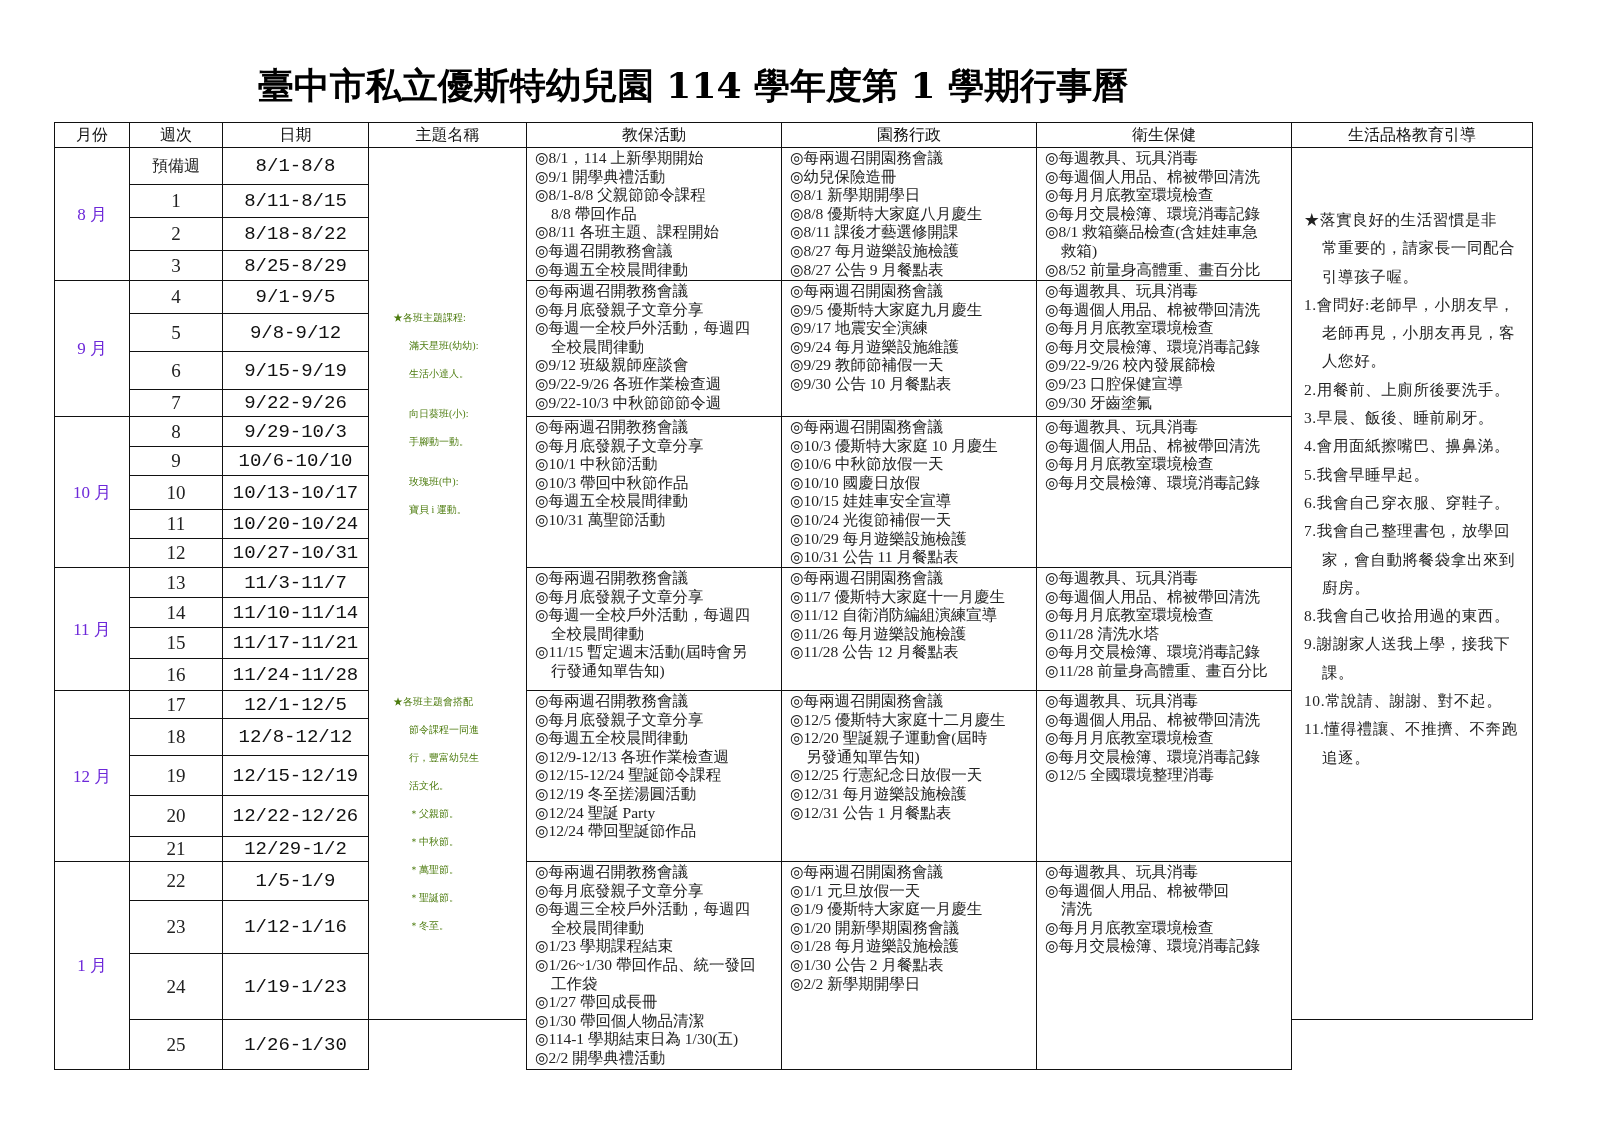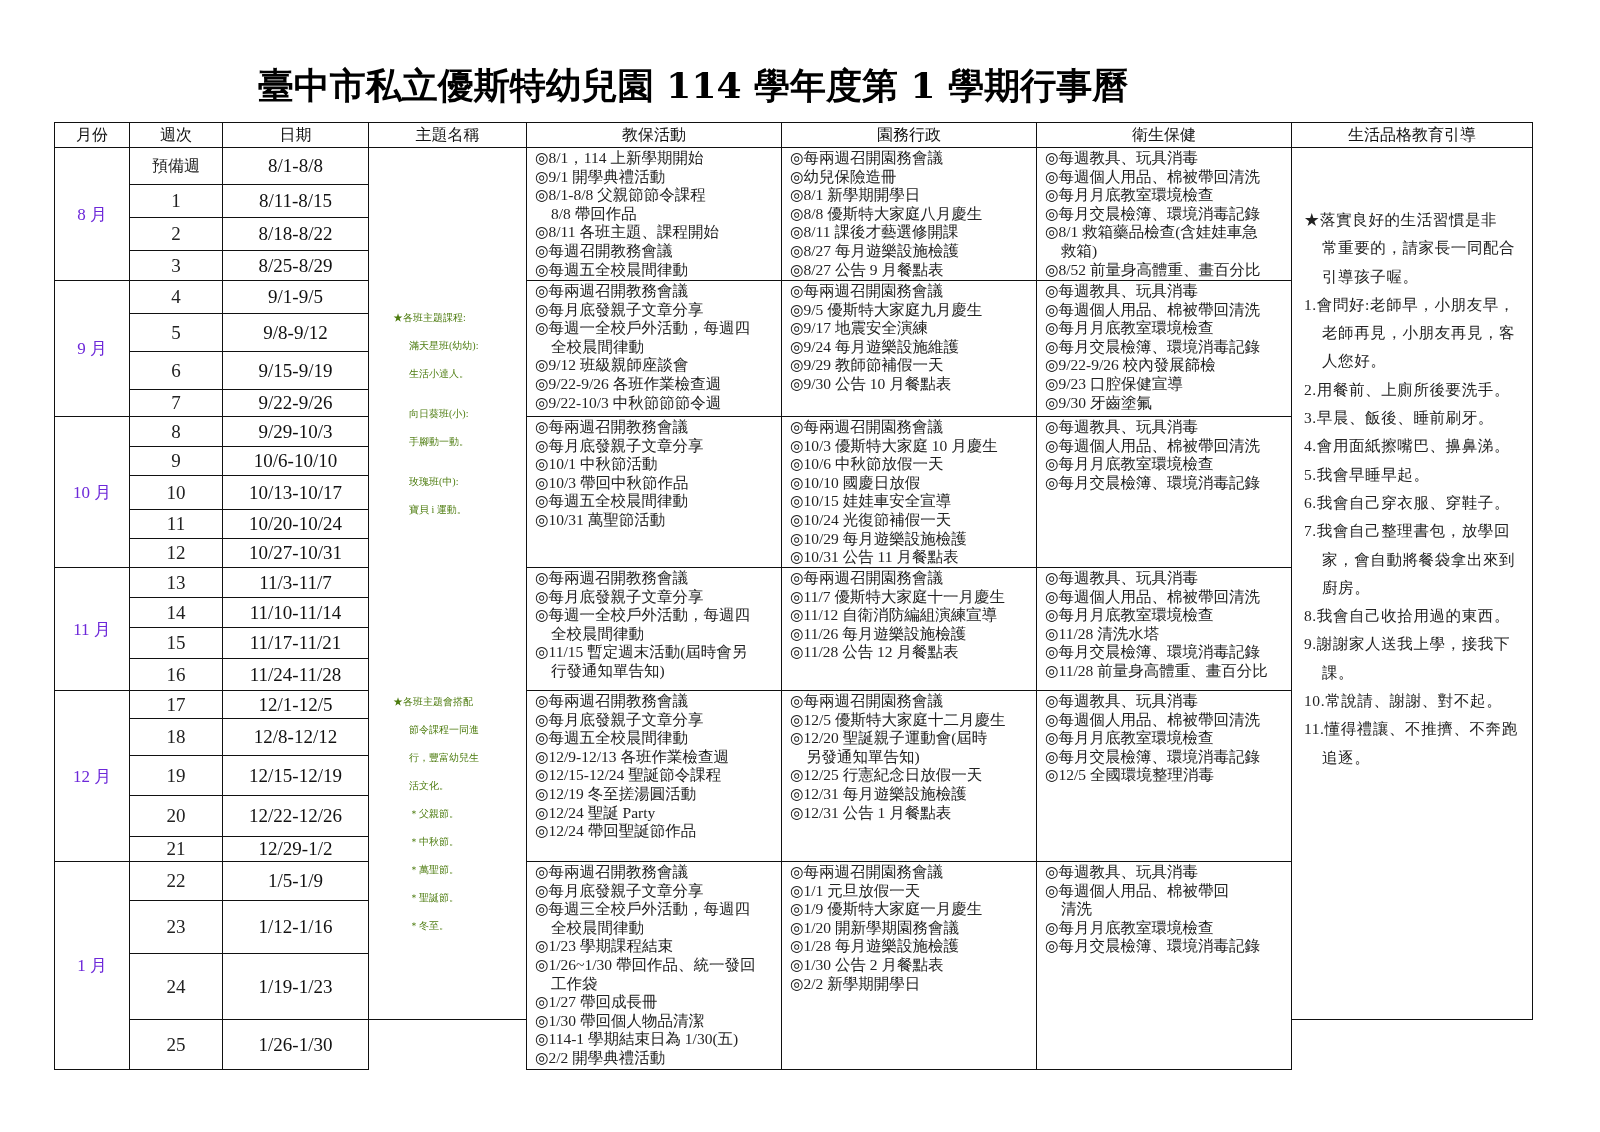--- a/index.html
+++ b/index.html
@@ -19,21 +19,21 @@
   table.cal td, table.cal th {
     border: 1.5px solid #111; padding: 0; vertical-align: middle;
   }
   table.cal th {
     height: 24px; font-size: 16px; font-weight: normal; text-align: center;
     font-family: "DejaVu Sans", "Liberation Sans", sans-serif;
   }
   .c-month { text-align: center; font-size: 17px; color: #6d28d9; }
   .c-week { text-align: center; font-size: 19px; color: #222; }
   .c-week.small { font-size: 16px; font-family: "DejaVu Sans", sans-serif; }
-  .c-date { text-align: center; font-size: 19px; font-family: Liberation Serif, serif; color: #111; }
+  .c-date { text-align: center; font-size: 19px; font-family: Liberation Mono, monospace; color: #111; }
   .c-list { vertical-align: top !important; padding: 1px 0 0 8px !important; }
   .c-list div { font-size: 15.5px; line-height: 18.6px; white-space: nowrap; color: #222; }
   .c-list div.cont { padding-left: 16px; }
   .c-theme { vertical-align: top !important; position: relative; }
   .theme-block { position: absolute; left: 24px; font-size: 10px; line-height: 28px; color: #4d7c0f; }
   .theme-block div { white-space: nowrap; }
   .theme-block div.ind { padding-left: 16px; }
   .c-guide { vertical-align: top !important; position: relative; }
   .guide-block { position: absolute; left: 12px; top: 58px; font-size: 15.5px; line-height: 28.3px; color: #222; letter-spacing: 0.6px; }
   .guide-block div { white-space: nowrap; }

